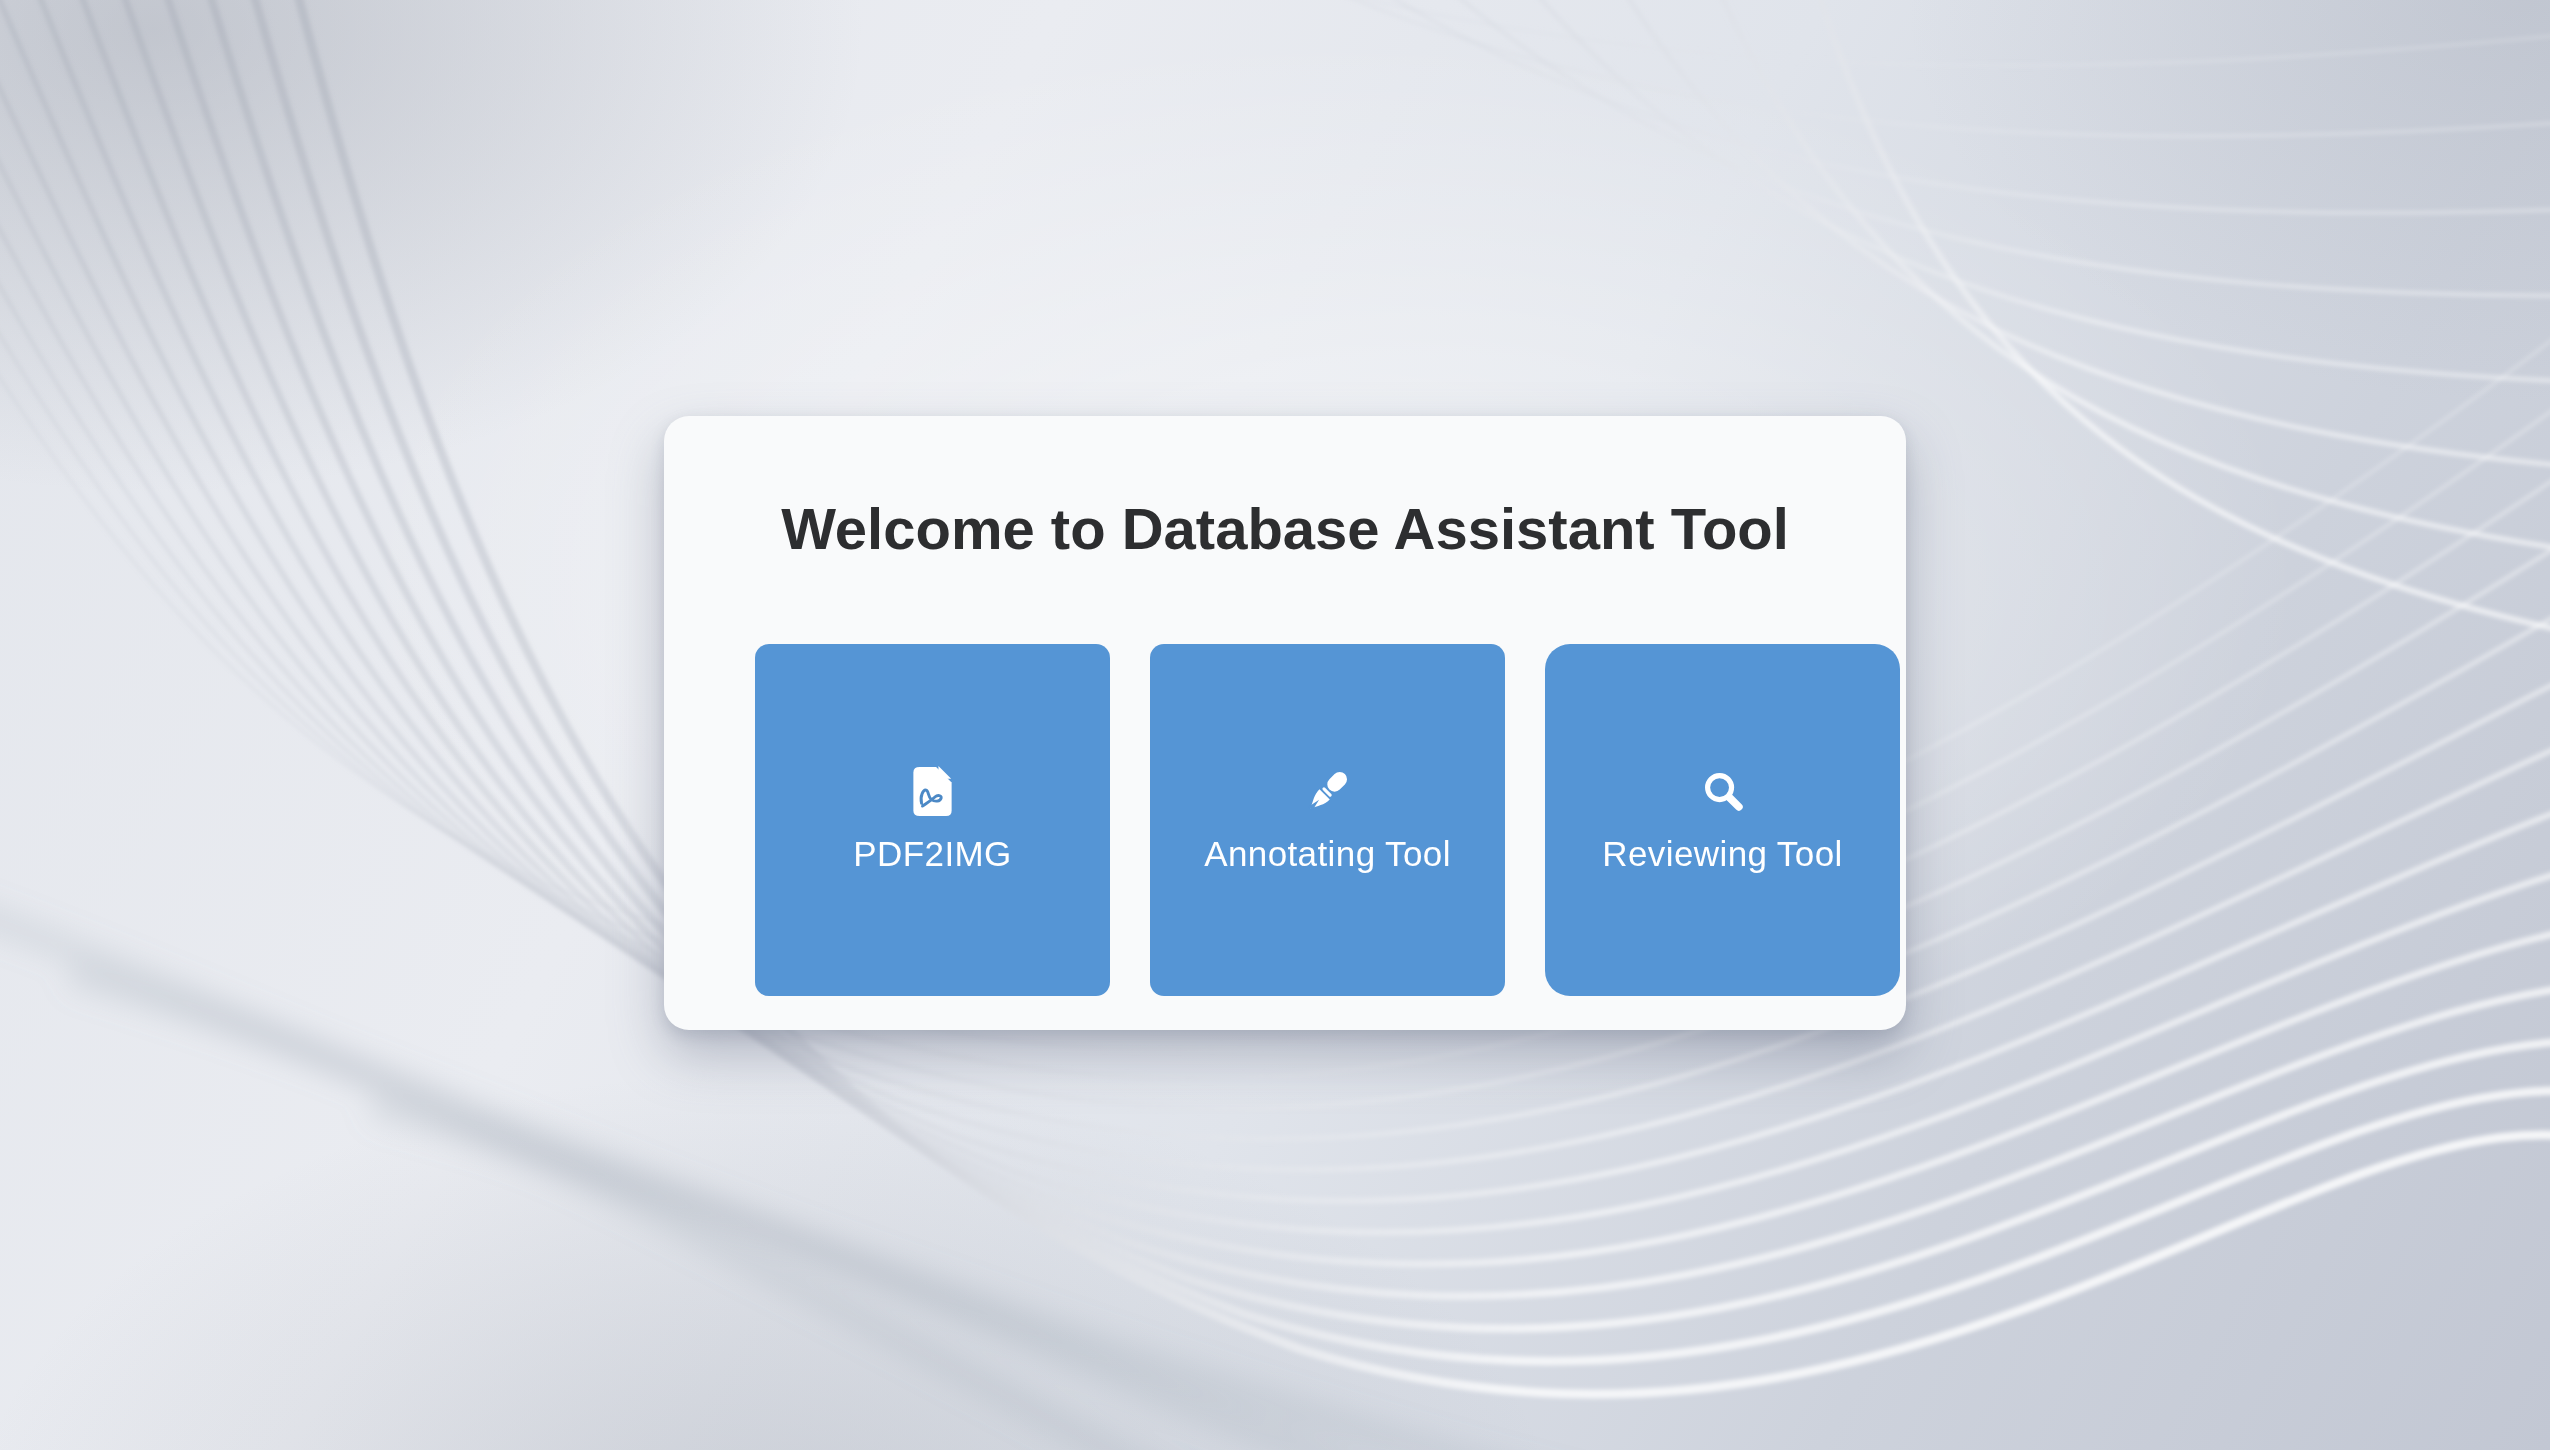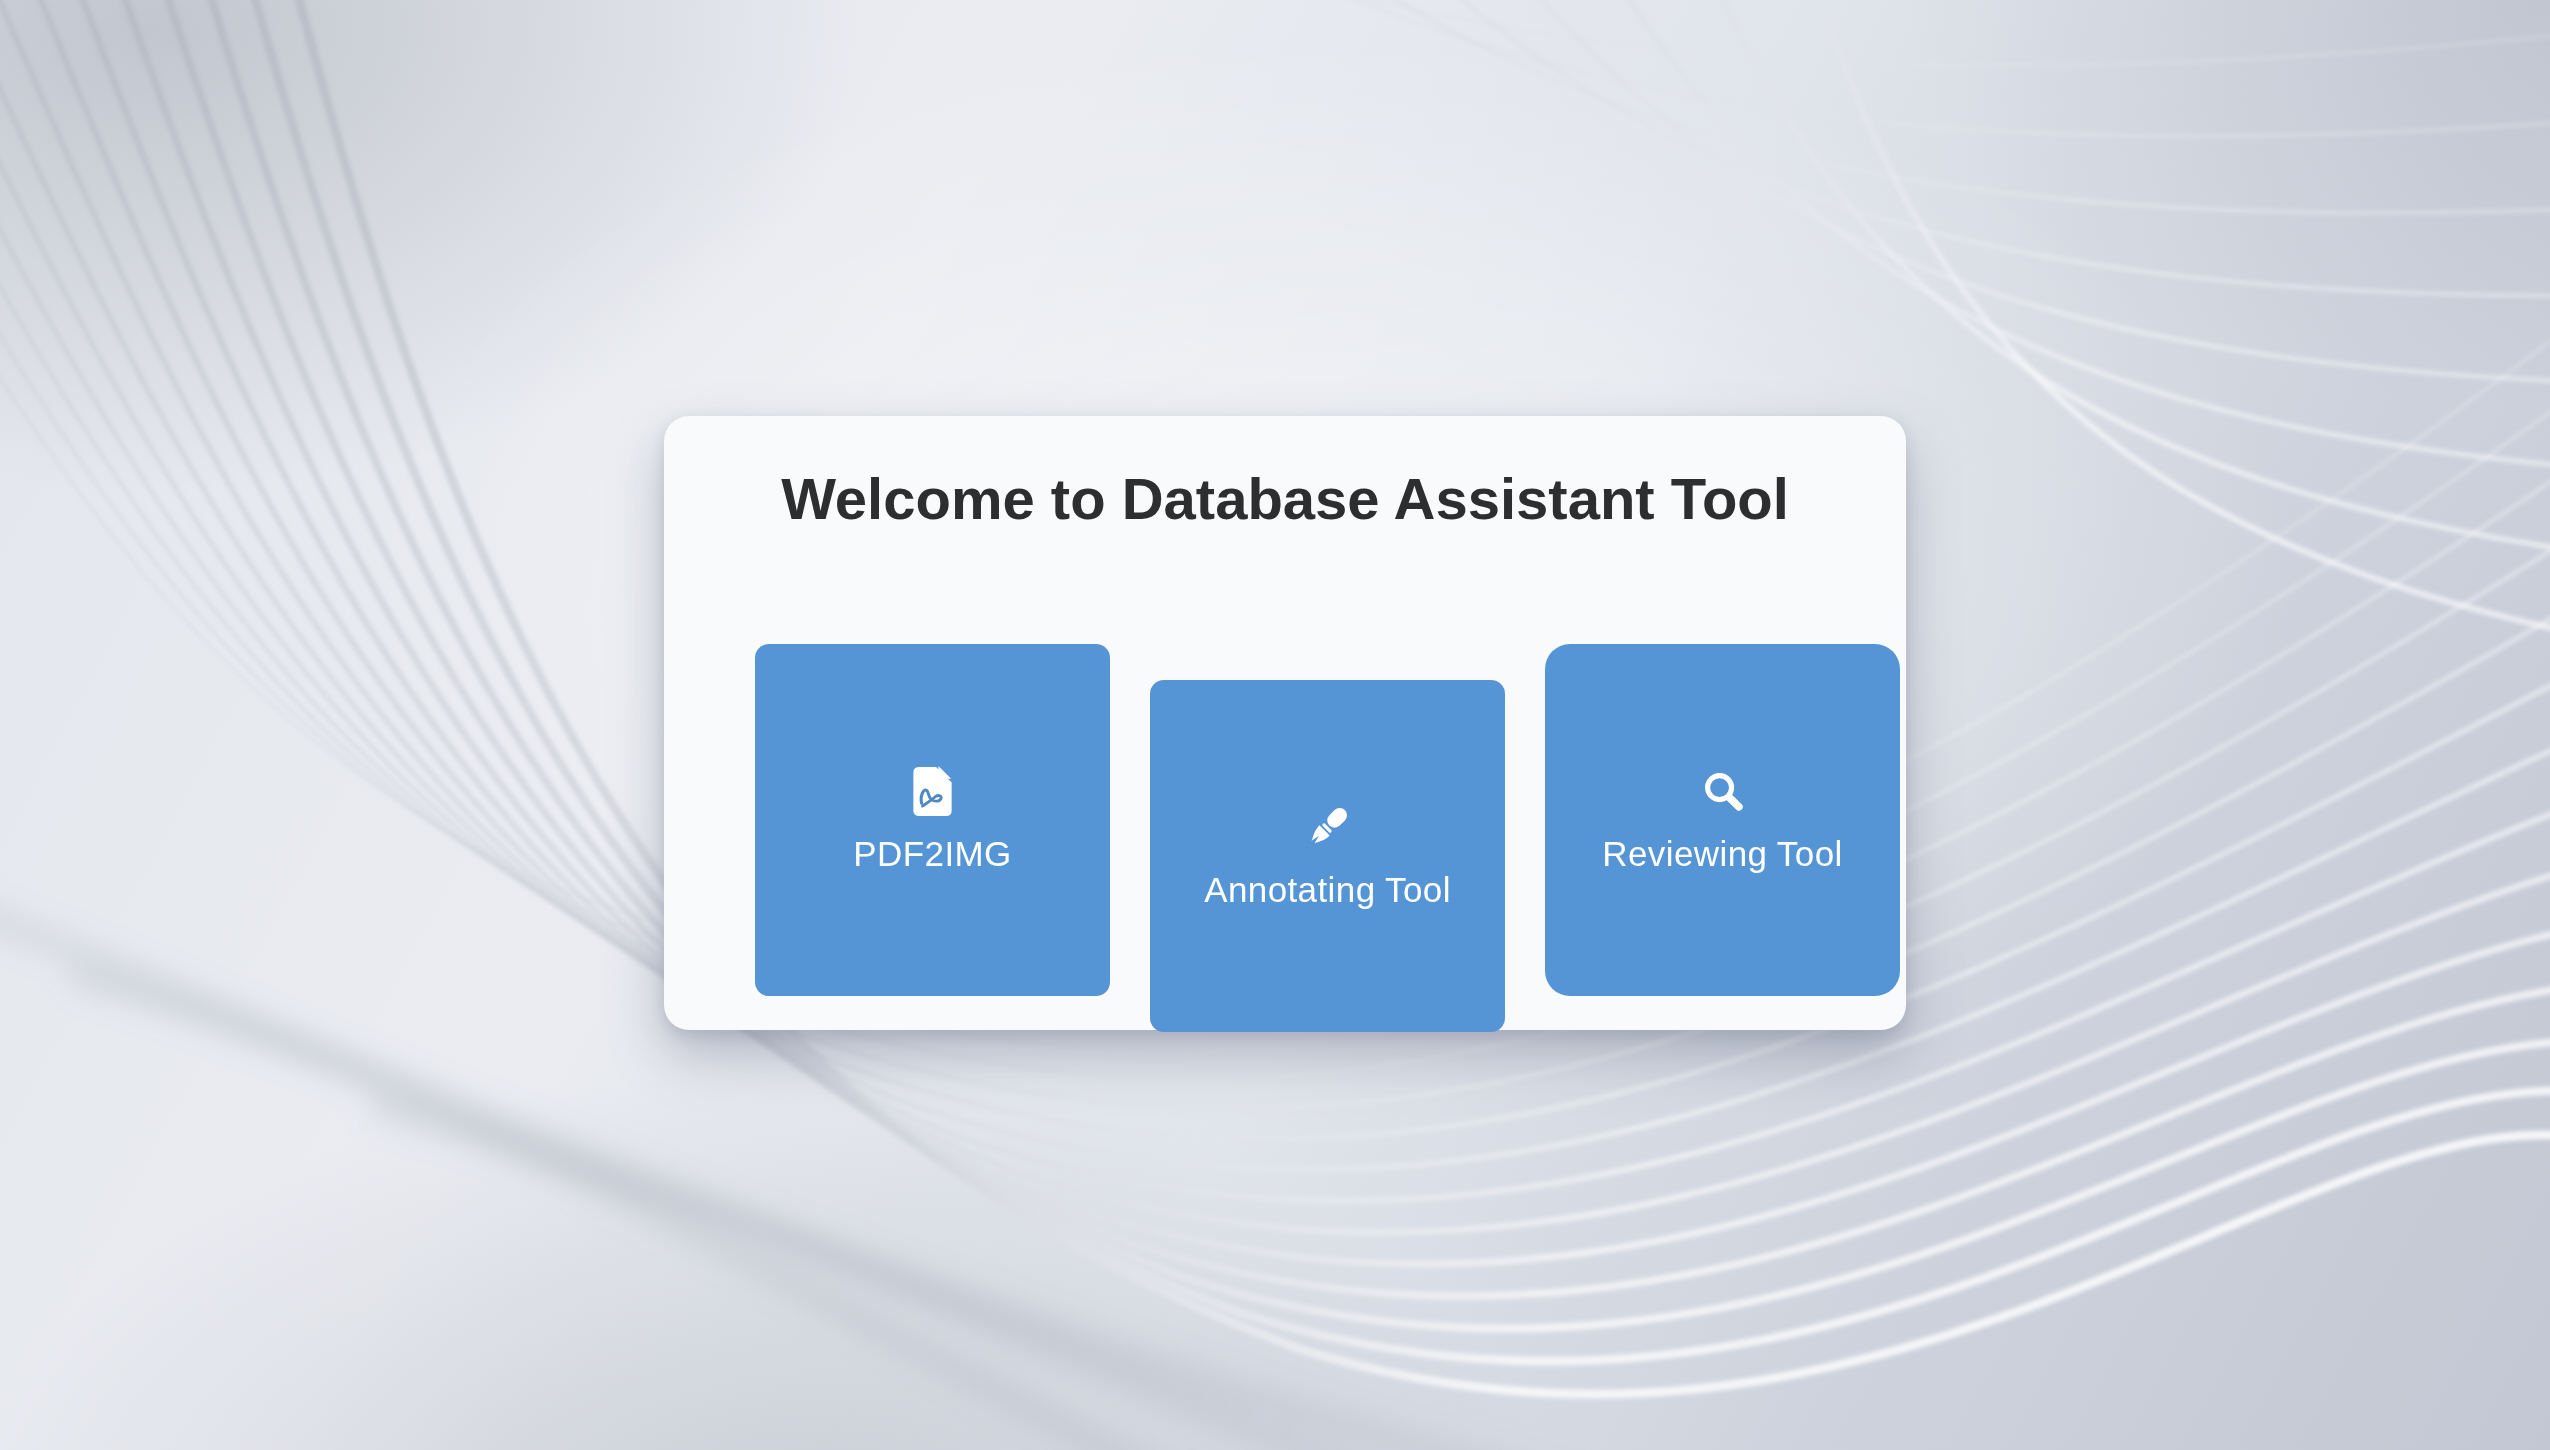--- a/index.html
+++ b/index.html
@@ -21,21 +21,21 @@
 
   .card {
     position: absolute;
     left: 664px; top: 416px;
     width: 1242px; height: 614px;
     background: #f9fafb;
     border-radius: 25px;
     box-shadow: 0 25px 53px rgba(96,106,128,0.38), 0 5.3px 14px rgba(96,106,128,0.18);
   }
   .title {
-    margin: 50px 0 0 0;
+    margin: 80px 0 0 0;
     text-align: center;
     font-size: 58px;
     line-height: 1.15;
     font-weight: bold;
     color: #2d2e30;
   }
   .tiles {
     position: absolute;
     left: 44px; top: 228px;
     display: flex;
@@ -168,21 +168,21 @@
       <span class="icon">
         <svg width="41" height="51" viewBox="0 0 44 56">
           <path fill="#ffffff" d="M8,1 H26 L43,18 V49 Q43,55 37,55 H8 Q1,55 1,49 V7 Q1,1 8,1 Z"></path>
           <path fill="#ffffff" d="M28.5,0 L42.5,14 L30.5,14 Q28.5,14 28.5,12 Z"></path>
           <path fill="none" stroke="#4c89c6" stroke-width="3.2" stroke-linecap="round" d="M10,41 C8,33 12,25.5 15,26.5 C18,27.5 17,33.5 20.5,36.5 C24.5,39.8 30.5,39 31.5,35.2 C32.3,32 27.2,31.8 25,33.8 C21.5,37 14.5,41.5 11,44"></path>
         </svg>
       </span>
       <span class="tile-label">PDF2IMG</span>
     </button>
 
-    <button class="tile" style="background: rgb(85, 149, 213); color: rgb(255, 255, 255); margin-top: 36px;">
+    <button class="tile" style="background: rgb(85, 149, 213); color: rgb(255, 255, 255);">
       <span class="icon">
         <svg width="51" height="51" viewBox="0 0 56 56">
           <g transform="rotate(45 28 28)" fill="#ffffff">
             <rect x="20" y="1" width="16" height="24" rx="8"></rect>
             <rect x="21.5" y="27" width="13" height="3.4" rx="1.7"></rect>
             <path d="M20,32.5 C20,41.5 24.5,46.5 28,54.5 C31.5,46.5 36,41.5 36,32.5 Z"></path>
             <path fill="#5595d5" d="M28,41 L25,54.5 L31,54.5 Z"></path>
           </g>
         </svg>
       </span>

